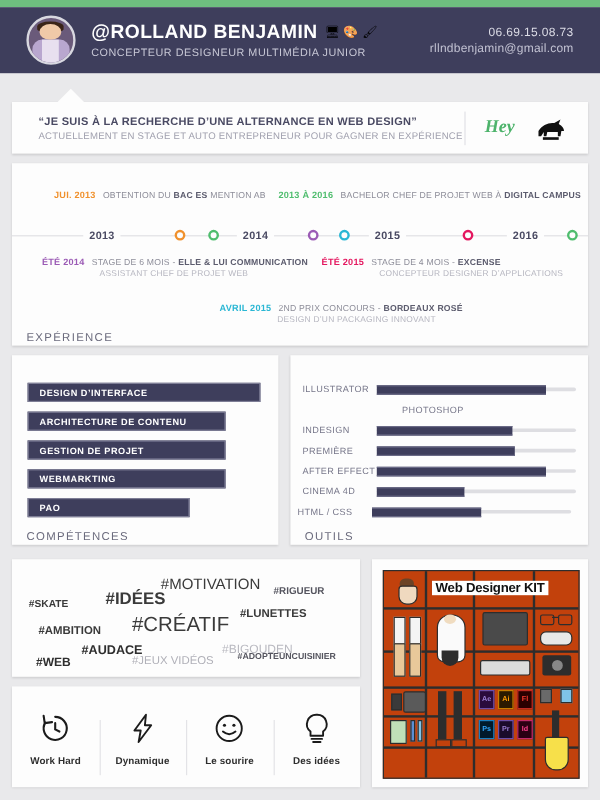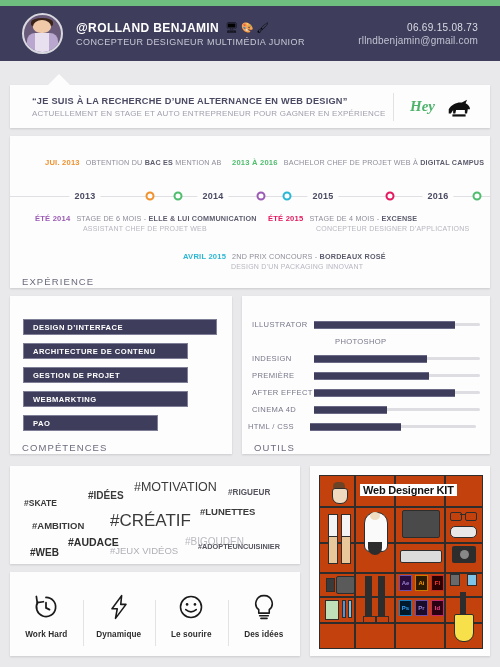--- a/index.html
+++ b/index.html
@@ -24,42 +24,42 @@
     border:2px solid #d8d8e0;overflow:hidden;flex:0 0 auto;position:relative;
     background:#6a5a7a;
   }
   .avatar .face{position:absolute;left:9px;top:5px;width:18px;height:13px;background:#f0c9a8;border-radius:50% 50% 45% 45%;}
   .avatar .hair{position:absolute;left:7px;top:3px;width:22px;height:8px;background:#3a2418;border-radius:50% 50% 20% 20%;}
   .avatar .body{position:absolute;left:3px;top:18px;width:31px;height:20px;background:#b9a7cf;border-radius:8px 8px 0 0;}
   .avatar .shirt{position:absolute;left:11px;top:18px;width:14px;height:20px;background:#e8e0ef;}
 
   .hdr-text{margin-left:13px;flex:1 1 auto;}
   .hdr-name-row{display:flex;align-items:center;gap:6px;}
-  .hdr-name{color:#ffffff;font-size:12px;font-weight:bold;letter-spacing:.4px;}
+  .hdr-name{color:#ffffff;font-size:16px;font-weight:bold;letter-spacing:.4px;}
   .hdr-icons{display:flex;gap:3px;align-items:center;}
   .hdr-icons span{font-size:10px;line-height:1;}
   .hdr-role{color:#c8c8d6;font-size:9px;letter-spacing:.45px;margin-top:2px;}
   .hdr-contact{margin-right:22px;text-align:right;}
   .hdr-phone{color:#dcdce6;font-size:10px;letter-spacing:.3px;}
   .hdr-mail{color:#c2c2d2;font-size:10px;letter-spacing:.2px;margin-top:2px;}
 
   
   .card{
     position:absolute;background:#fdfdfd;
     box-shadow:0 1px 2px rgba(0,0,0,.13);
   }
 
   
   .quote{left:10px;top:85px;width:480px;height:43px;display:flex;align-items:center;}
   .quote .notch{position:absolute;left:38px;top:-11px;width:0;height:0;
     border-left:11px solid transparent;border-right:11px solid transparent;border-bottom:11px solid #fdfdfd;}
   .quote-txt{margin-left:22px;flex:1 1 auto;}
   .quote-main{color:#4a4a63;font-size:9.2px;font-weight:bold;letter-spacing:.25px;}
   .quote-sub{color:#a0a0ae;font-size:8px;letter-spacing:.2px;margin-top:3px;}
-  .quote-right{display:flex;align-items:center;gap:9px;padding-right:16px;border-left:1px solid #e2e2e6;padding-left:16px;height:28px;}
+  .quote-right{display:flex;align-items:center;gap:15px;padding-right:16px;border-left:1px solid #e2e2e6;padding-left:16px;height:28px;}
   .hey{color:#4db36b;font-size:15px;font-style:italic;font-weight:bold;font-family:"Liberation Serif",serif;}
   .ranch{width:30px;height:22px;}
 
   
   .tl-card{left:10px;top:136px;width:480px;height:152px;}
   .tl-row{position:absolute;display:flex;align-items:baseline;gap:6px;}
   .tl-date{font-size:7.6px;font-weight:bold;letter-spacing:.2px;}
   .tl-desc{font-size:7.2px;color:#8d8d99;letter-spacing:.2px;}
   .tl-desc b{color:#5c5c6e;}
   .tl-sub{font-size:7px;color:#b6b6c0;letter-spacing:.2px;position:absolute;}
@@ -255,21 +255,21 @@
         <div class="tool-track">
           <div class="tool-fill" style="width: 55%;"></div>
         </div>
       </div>
     </div>
   <div class="sec-label" style="left:254px;top:442px;">OUTILS</div>
 
   <div class="card cloud-card">
     <div id="cloud-words">
         <div class="w" style="left: 14px; top: 32px; font-size: 8.5px; color: rgb(58, 58, 58); font-weight: bold;">#SKATE</div>
-        <div class="w" style="left: 78px; top: 24px; font-size: 10px; color: rgb(58, 58, 58); font-weight: bold;">#IDÉES</div>
+        <div class="w" style="left: 78px; top: 24px; font-size: 14px; color: rgb(58, 58, 58); font-weight: bold;">#IDÉES</div>
         <div class="w" style="left: 124px; top: 14px; font-size: 12.5px; color: rgb(58, 58, 58); font-weight: normal;">#MOTIVATION</div>
         <div class="w" style="left: 218px; top: 22px; font-size: 8.2px; color: rgb(85, 85, 95); font-weight: bold;">#RIGUEUR</div>
         <div class="w" style="left: 22px; top: 54px; font-size: 9.5px; color: rgb(58, 58, 58); font-weight: bold;">#AMBITION</div>
         <div class="w" style="left: 190px; top: 40px; font-size: 9.5px; color: rgb(58, 58, 58); font-weight: bold;">#LUNETTES</div>
         <div class="w" style="left: 100px; top: 45px; font-size: 17px; color: rgb(58, 58, 58); font-weight: normal;">#CRÉATIF</div>
         <div class="w" style="left: 175px; top: 70px; font-size: 10px; color: rgb(185, 185, 192); font-weight: normal;">#BIGOUDEN</div>
         <div class="w" style="left: 58px; top: 70px; font-size: 10.5px; color: rgb(46, 46, 46); font-weight: bold;">#AUDACE</div>
         <div class="w" style="left: 20px; top: 81px; font-size: 10px; color: rgb(46, 46, 46); font-weight: bold;">#WEB</div>
         <div class="w" style="left: 100px; top: 79px; font-size: 9.5px; color: rgb(176, 176, 184); font-weight: normal;">#JEUX VIDÉOS</div>
         <div class="w" style="left: 188px; top: 76px; font-size: 7.3px; color: rgb(85, 85, 95); font-weight: bold;">#ADOPTEUNCUISINIER</div>

